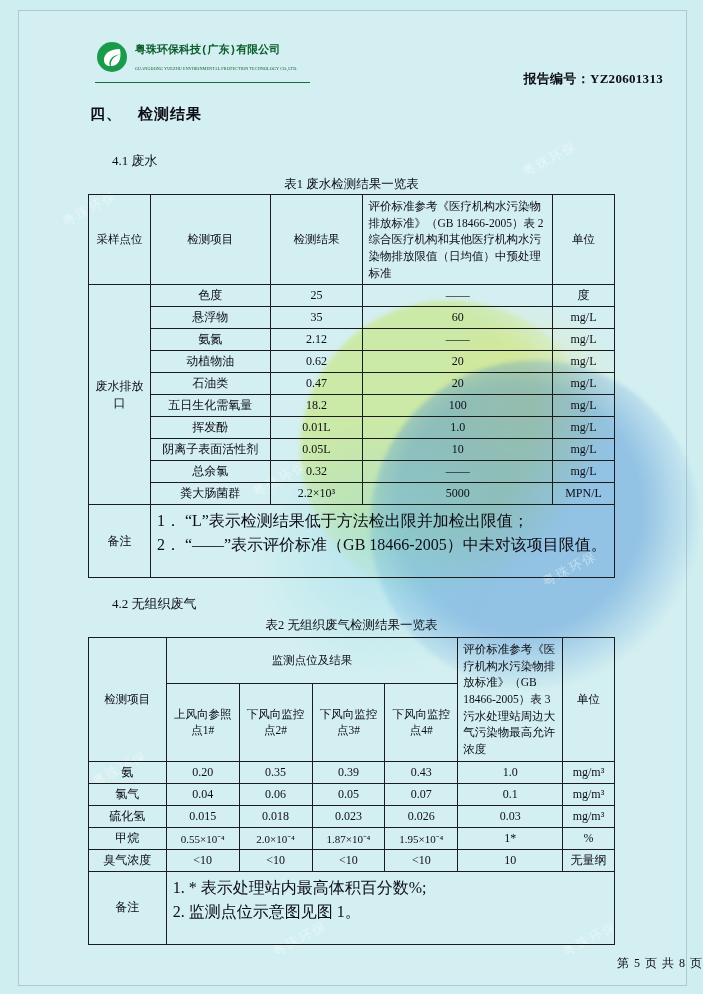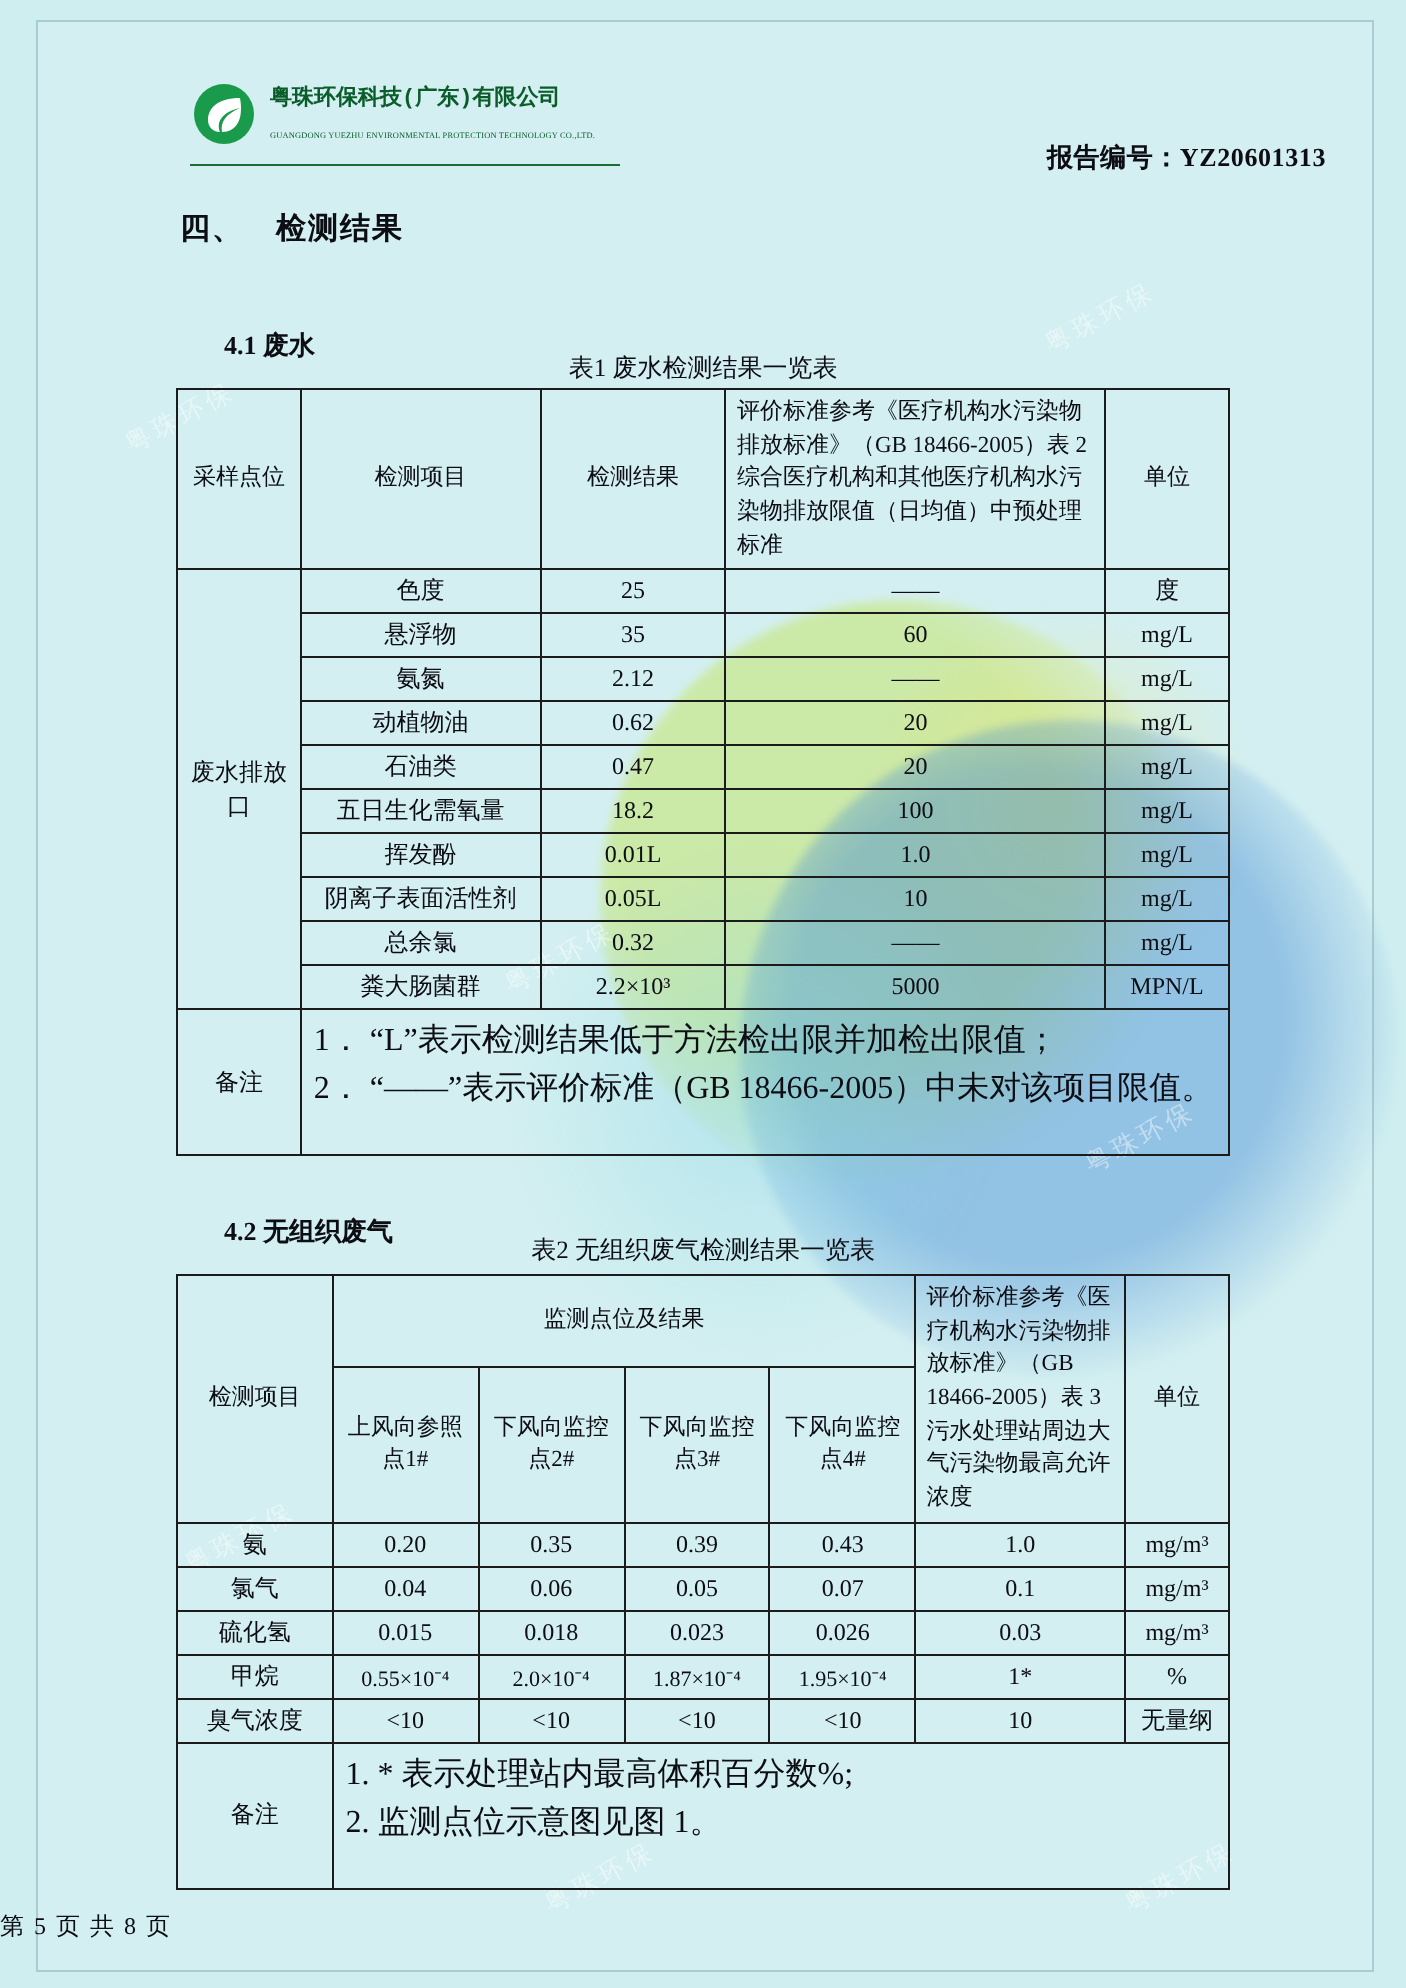--- a/index.html
+++ b/index.html
@@ -29,38 +29,38 @@
   .logo-mark{width:34px;height:34px;position:relative;margin-right:6px;}
   .logo-mark svg{display:block;}
   .logo-txt{line-height:1.05;}
   .logo-cn{font-size:11px;font-weight:bold;color:#0a5c2a;font-family:Liberation Mono, monospace;}
   .logo-en{font-size:4.2px;color:#0a5c2a;letter-spacing:.1px;}
   .hdr-rule{position:absolute;left:95px;top:82px;width:215px;border-bottom:1px solid #1a6e33;}
 
   .report-no{position:absolute;right:40px;top:70px;font-size:13px;font-weight:bold;letter-spacing:.3px;}
 
   .sec-title{position:absolute;left:90px;top:105px;font-size:15px;font-weight:bold;letter-spacing:1px;text-align:right;}
-  .sub-title{position:absolute;font-size:13px;font-weight:bold;margin-top:12px;}
+  .sub-title{position:absolute;font-size:13px;font-weight:normal;}
   .st1{left:112px;top:152px;}
   .st2{left:112px;top:595px;}
 
   .tbl-cap{position:absolute;width:100%;text-align:center;font-size:12.5px;font-weight:normal;}
   .cap1{top:176px;}
   .cap2{top:617px;}
 
   table{border-collapse:collapse;position:absolute;font-size:12px;}
   table td{border:1px solid #1b1b1b;text-align:center;vertical-align:middle;padding:2px 3px;}
   .t1{left:88px;top:194px;width:527px;}
   .t2{left:88px;top:637px;width:527px;}
   .note{text-align:left !important;font-size:16px;line-height:1.5;padding:4px 6px 20px 6px;}
   .note .ln{display:block;}
   .small{font-size:11px;}
   .hdrcell{font-size:11.5px;line-height:1.45;padding:3px 5px;}
   .lefthdr{text-align:left !important;}
-  .footer{position:absolute;width:100%;text-align:left;bottom:22px;font-size:12px;letter-spacing:1px;}
+  .footer{position:absolute;width:100%;text-align:right;bottom:22px;font-size:12px;letter-spacing:1px;}
 </style>
 </head>
 <body>
 
 <div class="bg-blobs">
   <div class="blob b1"></div>
   <div class="blob b4"></div>
   <div class="blob b2"></div>
   <div class="blob b3"></div>
 </div>

